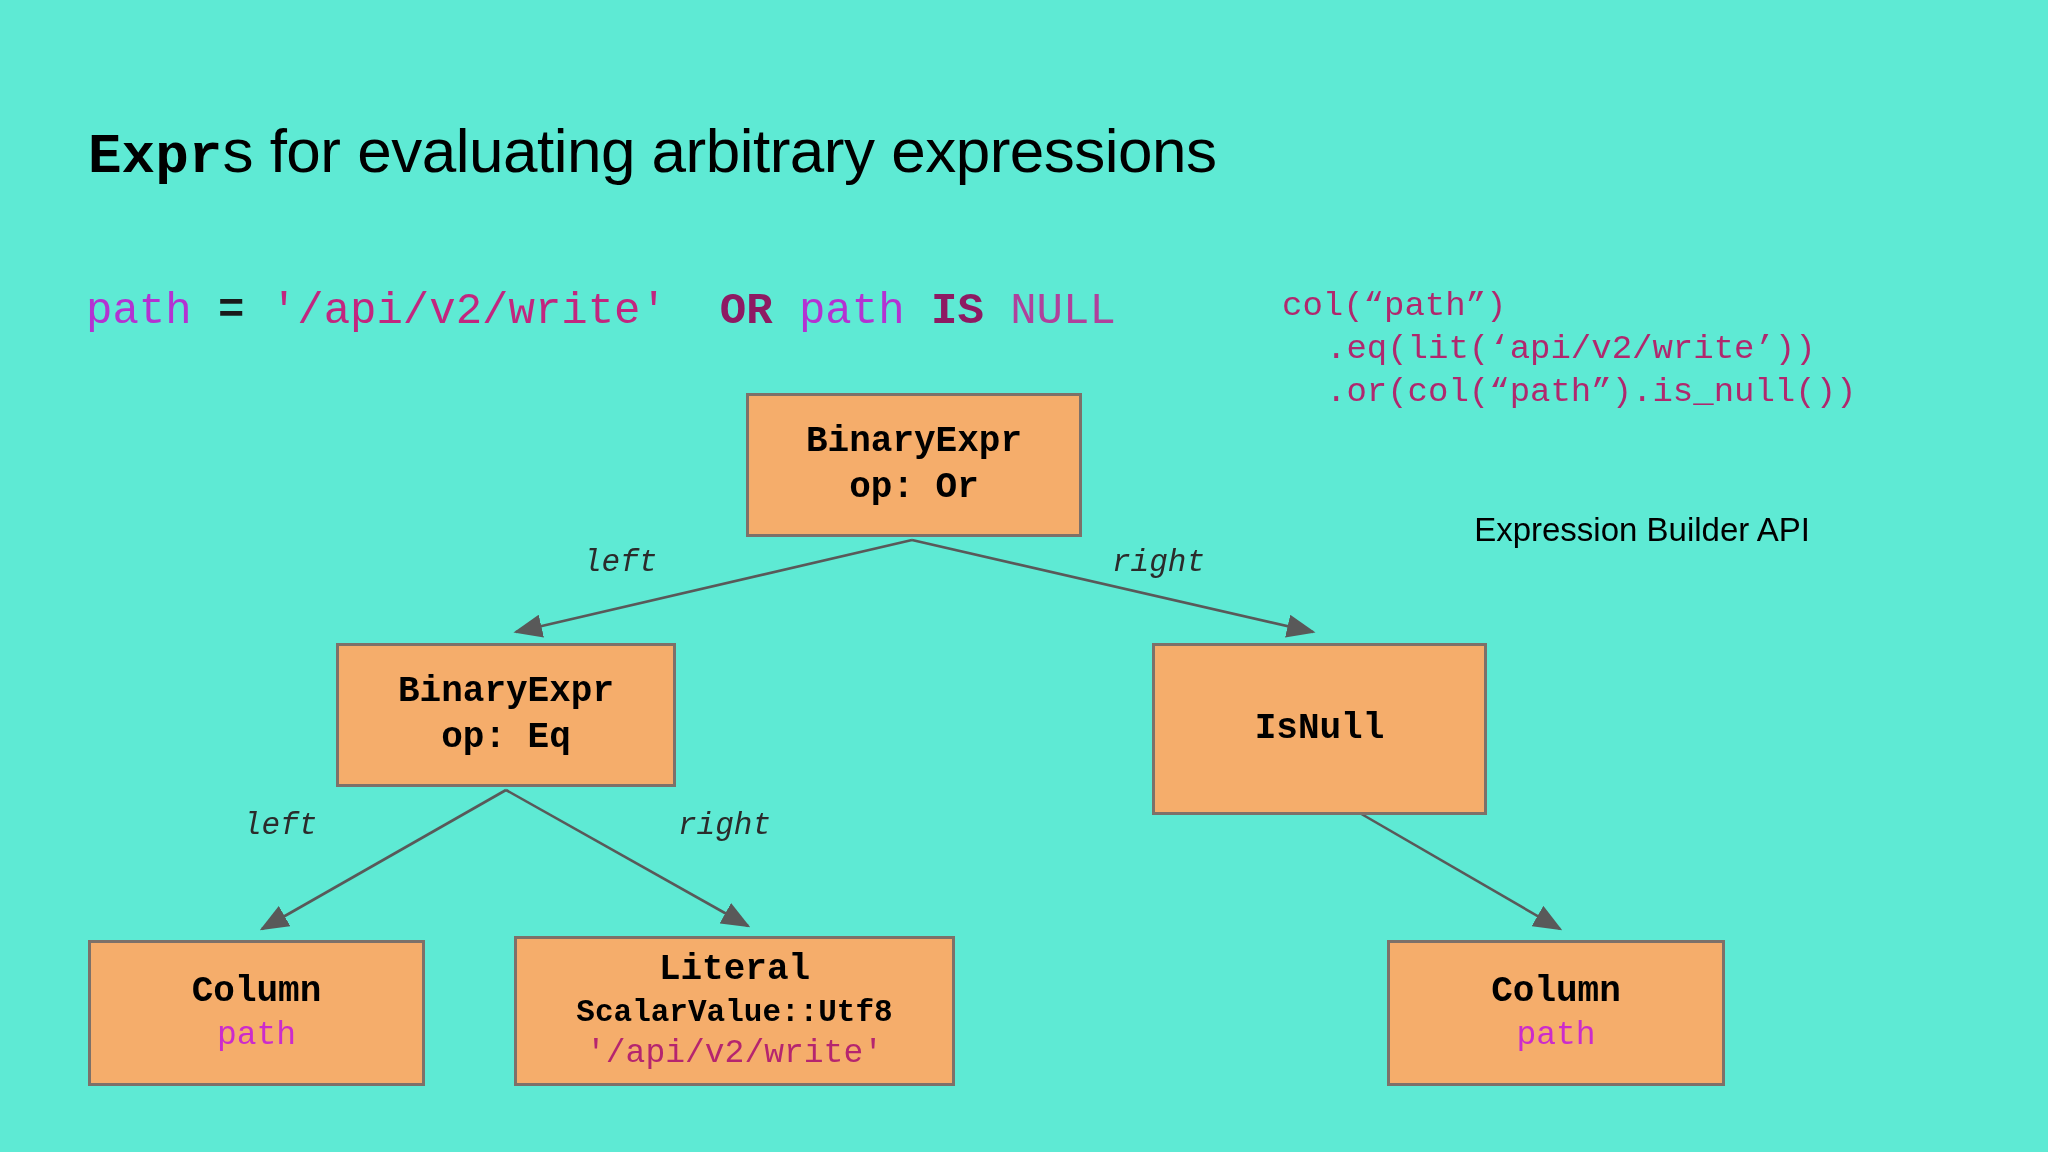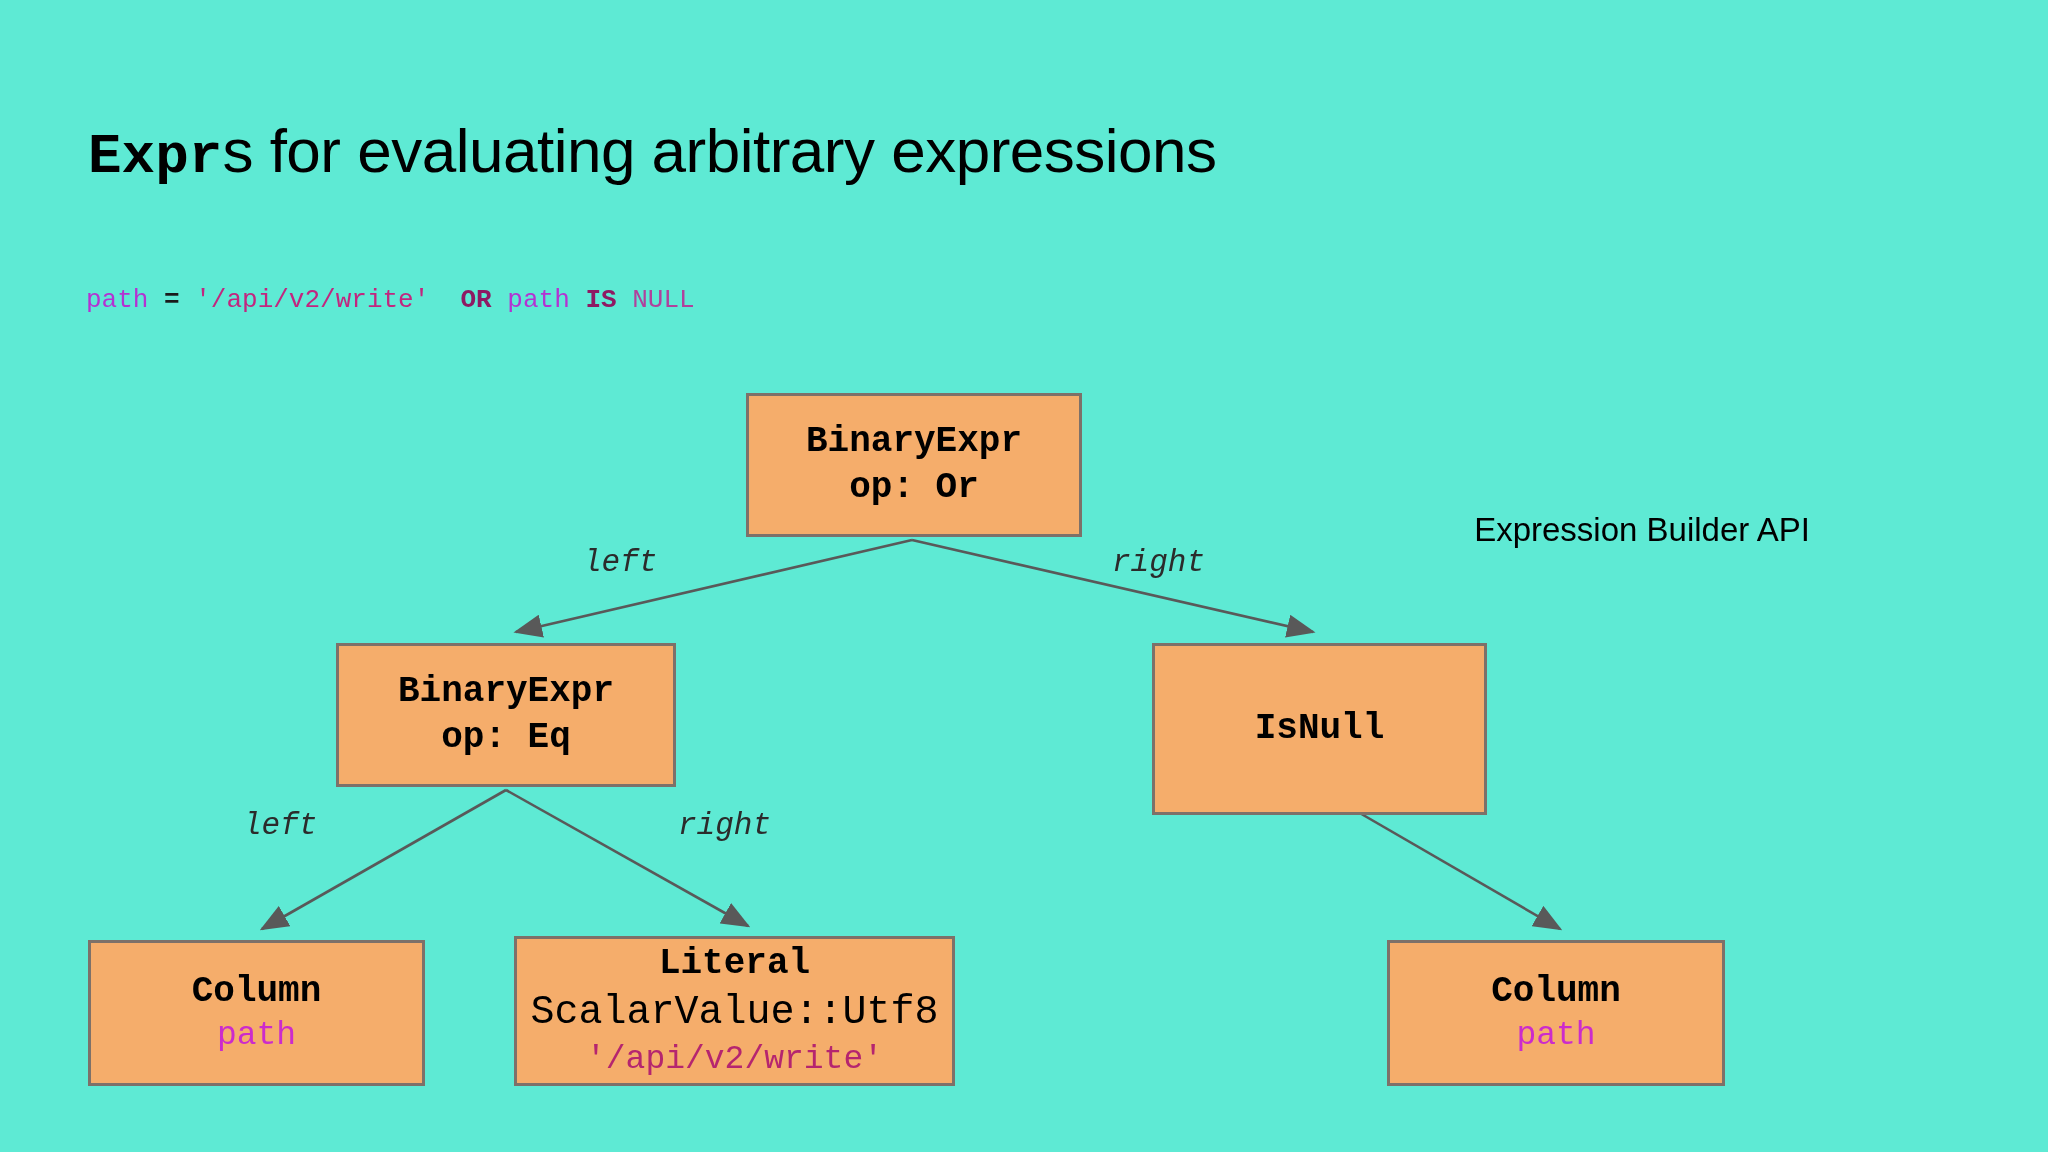--- a/index.html
+++ b/index.html
@@ -34,21 +34,21 @@
     font-size: 56px;
     letter-spacing: 0px;
   }
 
   
   #sql-line {
     position: absolute;
     left: 86px;
     top: 285px;
     font-family: "Liberation Mono", "DejaVu Sans Mono", monospace;
-    font-size: 26px;
+    font-size: 44px;
     line-height: 1.2;
     white-space: pre;
     text-align: right;
   }
   .sql-ident   { color: #b432d2; }
   .sql-op      { color: #1a1a1a; font-weight: bold; }
   .sql-string  { color: #c2267f; }
   .sql-kw      { color: #8e1a63; font-weight: bold; }
   .sql-null    { color: #b0419c; }
 
@@ -109,22 +109,22 @@
     font-weight: bold;
     font-size: 36px;
     white-space: nowrap;
   }
   .node .l2 {
     font-weight: bold;
     font-size: 36px;
     white-space: nowrap;
   }
   .node .plain {
-    font-weight: normal;
-    font-size: 40px;
+    font-weight: bold;
+    font-size: 31px;
     white-space: nowrap;
   }
   .node .val {
     font-weight: normal;
     font-size: 33px;
     color: #cc2bcc;
     white-space: nowrap;
   }
   .node .strval {
     font-weight: normal;
@@ -160,20 +160,21 @@
 <body>
 
 <div id="slide">
 
   <div id="title">
     <span class="mono-strong">Expr</span><span>s for evaluating arbitrary expressions</span>
   </div>
 
   <div id="sql-line"><span class="sql-ident">path</span><span> </span><span class="sql-op">=</span><span> </span><span class="sql-string">'/api/v2/write'</span><span>  </span><span class="sql-kw">OR</span><span> </span><span class="sql-ident">path</span><span> </span><span class="sql-kw">IS</span><span> </span><span class="sql-null">NULL</span></div>
 
+  <div id="api-code"><span class="ln">col(“path”)</span><span class="ln indent">.eq(lit(‘api/v2/write’))</span><span class="ln indent">.or(col(“path”).is_null())</span></div>
 
   <div id="api-caption">Expression Builder API</div>
 
   <svg id="edges" viewBox="0 0 2048 1152" xmlns="http://www.w3.org/2000/svg">
     <defs>
       <marker id="arrowhead" markerWidth="11" markerHeight="9" refX="10" refY="4.5" orient="auto" markerUnits="strokeWidth">
         <polygon points="0,0 11,4.5 0,9" fill="#595959"></polygon>
       </marker>
     </defs>
 

